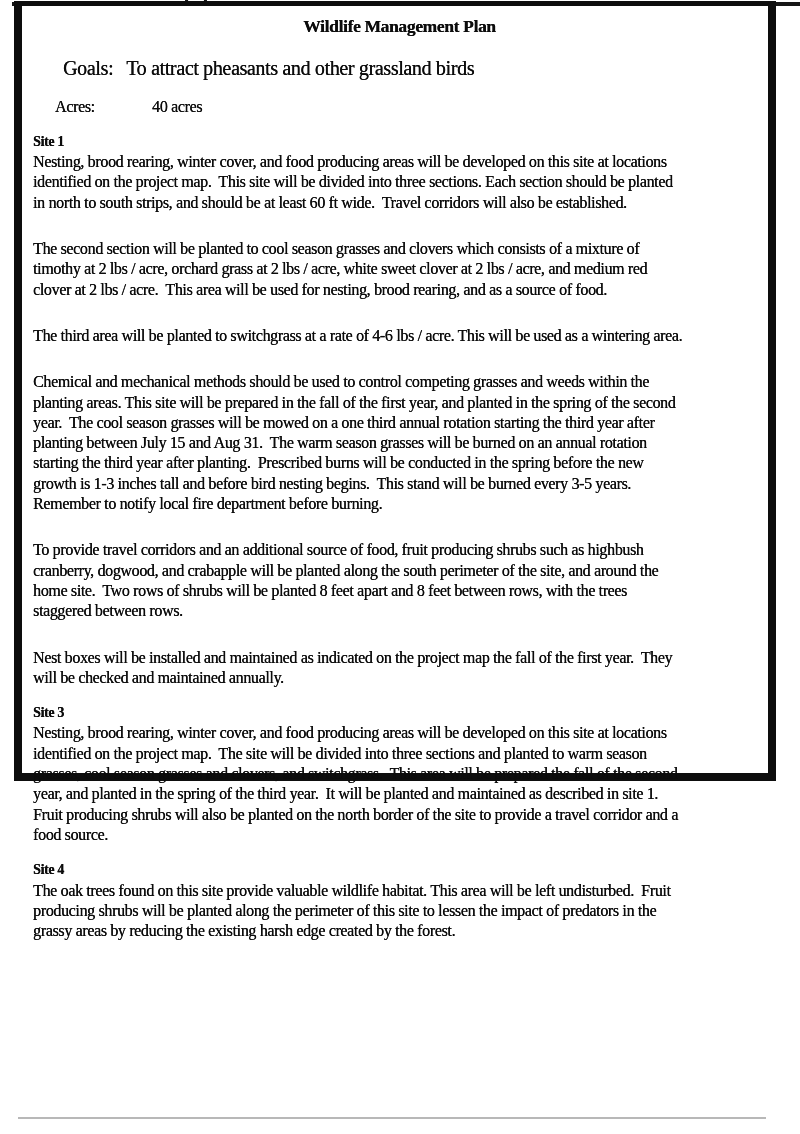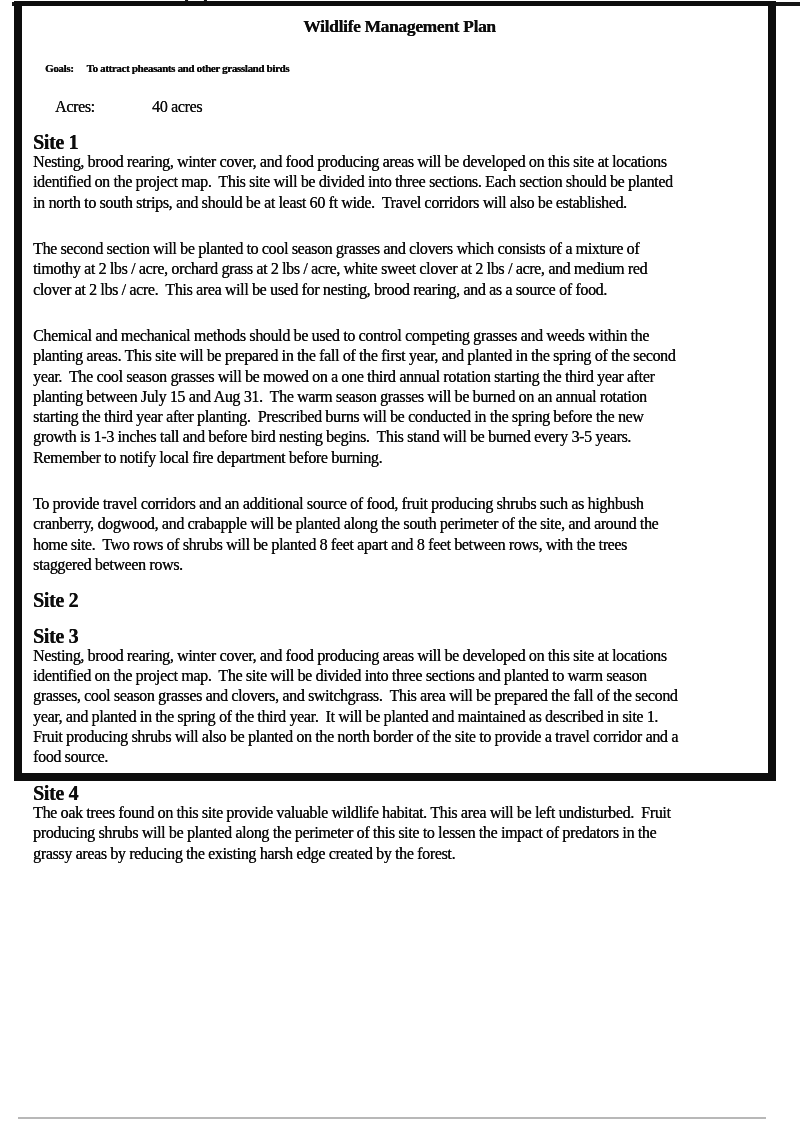--- a/index.html
+++ b/index.html
@@ -56,32 +56,32 @@
     margin-top: 5px;
     text-align: center;
     font-weight: bold;
     font-size: 17.5px;
   }
   .doc-subtitle {
     text-align: center;
     font-size: 16.3px;
   }
   .goals-line {
-    margin: 22px 0 0 12px;
-    font-weight: bold;
-    font-size: 11px;
+    margin: 22px 0 0 30px;
+    font-weight: normal;
+    font-size: 20px;
   }
   .goals-text { margin-left: 13px; }
   .acres-line { margin: 18px 0 3px 22px; }
   .acres-label { display: inline-block; width: 97px; }
 
   .site-heading {
     margin: 15px 0 0 0;
     font-weight: bold;
-    font-size: 20px;
+    font-size: 14px;
     line-height: 20.3px;
   }
   .para {
     margin: 26px 0 0 0;
     white-space: pre;
   }
   .site-heading + .para { margin-top: 0; }
 </style>
 </head>
 <body>
@@ -99,35 +99,37 @@
   <div class="acres-line"><span class="acres-label">Acres:</span><span>40 acres</span></div>
 
   <div class="section">
     <h2 class="site-heading">Site 1</h2>
     <p class="para">Nesting, brood rearing, winter cover, and food producing areas will be developed on this site at locations
 identified on the project map.  This site will be divided into three sections. Each section should be planted
 in north to south strips, and should be at least 60 ft wide.  Travel corridors will also be established.</p>
     <p class="para">The second section will be planted to cool season grasses and clovers which consists of a mixture of
 timothy at 2 lbs / acre, orchard grass at 2 lbs / acre, white sweet clover at 2 lbs / acre, and medium red
 clover at 2 lbs / acre.  This area will be used for nesting, brood rearing, and as a source of food.</p>
+    <p class="para">The third area will be planted to switchgrass at a rate of 4-6 lbs / acre. This will be used as a wintering area.</p>
     <p class="para">Chemical and mechanical methods should be used to control competing grasses and weeds within the
 planting areas. This site will be prepared in the fall of the first year, and planted in the spring of the second
 year.  The cool season grasses will be mowed on a one third annual rotation starting the third year after
 planting between July 15 and Aug 31.  The warm season grasses will be burned on an annual rotation
 starting the third year after planting.  Prescribed burns will be conducted in the spring before the new
 growth is 1-3 inches tall and before bird nesting begins.  This stand will be burned every 3-5 years.
 Remember to notify local fire department before burning.</p>
     <p class="para">To provide travel corridors and an additional source of food, fruit producing shrubs such as highbush
 cranberry, dogwood, and crabapple will be planted along the south perimeter of the site, and around the
 home site.  Two rows of shrubs will be planted 8 feet apart and 8 feet between rows, with the trees
 staggered between rows.</p>
+    <p class="para">Nest boxes will be installed and maintained as indicated on the project map the fall of the first year.  They
+will be checked and maintained annually.</p>
   </div>
 
   <div class="section">
-    <h2 class="site-heading">Site 2</h2>
   </div>
 
   <div class="section">
     <h2 class="site-heading">Site 3</h2>
     <p class="para">Nesting, brood rearing, winter cover, and food producing areas will be developed on this site at locations
 identified on the project map.  The site will be divided into three sections and planted to warm season
 grasses, cool season grasses and clovers, and switchgrass.  This area will be prepared the fall of the second
 year, and planted in the spring of the third year.  It will be planted and maintained as described in site 1.
 Fruit producing shrubs will also be planted on the north border of the site to provide a travel corridor and a
 food source.</p>

